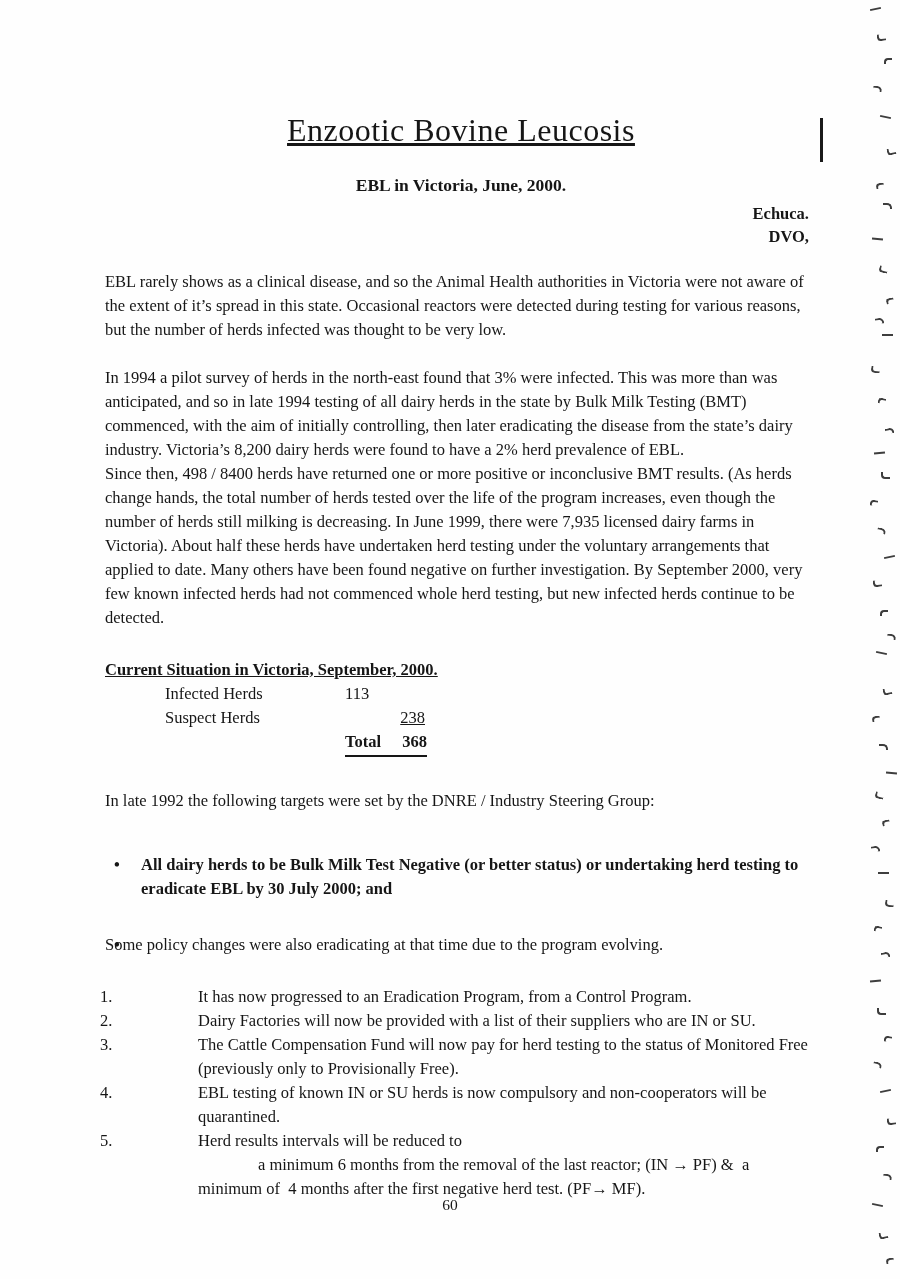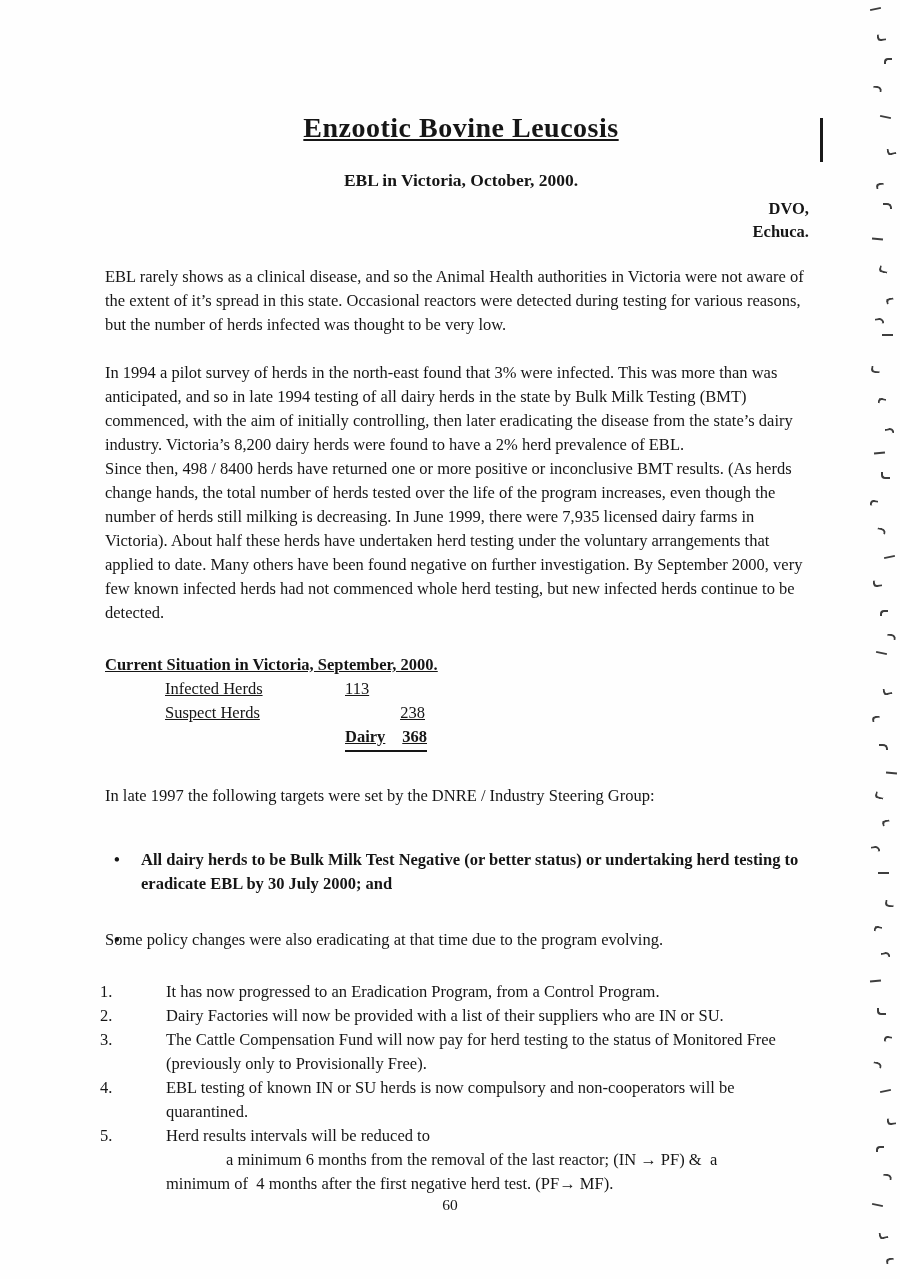--- a/index.html
+++ b/index.html
@@ -14,22 +14,22 @@
     overflow: hidden;
   }
   .content {
     position: absolute;
     left: 105px;
     top: 112px;
     width: 712px;
   }
   .doc-title {
     text-align: center;
-    font-size: 28px;
-    font-weight: bold;
+    font-size: 32px;
+    font-weight: normal;
     text-decoration: underline;
     letter-spacing: 0.5px;
     margin-bottom: 26px;
   }
   .doc-subtitle {
     text-align: center;
     font-size: 17.5px;
     font-weight: bold;
     margin-bottom: 6px;
   }
@@ -51,21 +51,21 @@
   .gap32 { margin-bottom: 32px; margin-top: 12px; }
   .gap40 { margin-bottom: 40px; }
   
   .sit-heading {
     font-size: 16.5px;
     font-weight: bold;
     text-decoration: underline;
     line-height: 24px;
   }
   .sit-rows { margin-left: 60px; font-size: 16.5px; line-height: 24px; }
-  .sit-row { display: flex; text-decoration: underline; }
+  .sit-row { display: flex; }
   .sit-label { width: 180px; }
   .sit-val { width: 80px; }
   .val-left { text-align: left; }
   .val-right { text-align: right; }
   .u { text-decoration: underline; }
   .total-box {
     display: flex;
     justify-content: space-between;
     width: 82px;
     font-weight: bold;
@@ -81,21 +81,21 @@
     line-height: 24px;
   }
   .bullet .bullet-glyph {
     position: absolute;
     left: 9px;
     top: 0;
   }
   
   .num-item { display: flex; font-size: 16.5px; line-height: 24px; }
   .num-col { width: 66px; flex: 0 0 66px; margin-left: -5px; }
-  .num-text { flex: 1; }
+  .num-text { flex: 1; margin-left: 32px; }
   .sub-indent { padding-left: 60px; white-space: pre-wrap; }
   .pre { white-space: pre-wrap; }
   .page-number {
     position: absolute;
     left: 0;
     top: 1196px;
     width: 900px;
     text-align: center;
     font-size: 15.5px;
   }
@@ -119,25 +119,25 @@
 <body>
 
 <div class="page">
 
   <div class="change-bar"></div>
 
   <div class="content">
 
     <h1 class="doc-title">Enzootic Bovine Leucosis</h1>
 
-    <div class="doc-subtitle">EBL in Victoria, October, 2000.</div>
+    <div class="doc-subtitle">EBL in Victoria, June, 2000.</div>
 
     <div class="byline">
+      <div>Echuca.</div>
       <div>DVO,</div>
-      <div>Echuca.</div>
     </div>
 
     <p class="para gap24">EBL rarely shows as a clinical disease, and so the Animal Health authorities in Victoria were not aware of the extent of it’s spread in this state. Occasional reactors were detected during testing for various reasons, but the number of herds infected was thought to be very low.</p>
 
     <p class="para">In 1994 a pilot survey of herds in the north-east found that 3% were infected. This was more than was anticipated, and so in late 1994 testing of all dairy herds in the state by Bulk Milk Testing (BMT) commenced, with the aim of initially controlling, then later eradicating the disease from the state’s dairy industry. Victoria’s 8,200 dairy herds were found to have a 2% herd prevalence of EBL.</p>
     <p class="para gap28">Since then, 498 / 8400 herds have returned one or more positive or inconclusive BMT results. (As herds change hands, the total number of herds tested over the life of the program increases, even though the number of herds still milking is decreasing. In June 1999, there were 7,935 licensed dairy farms in Victoria). About half these herds have undertaken herd testing under the voluntary arrangements that applied to date. Many others have been found negative on further investigation. By September 2000, very few known infected herds had not commenced whole herd testing, but new infected herds continue to be detected.</p>
 
     <div class="gap32">
       <div class="sit-heading">Current Situation in Victoria, September, 2000.</div>
       <div class="sit-rows">
@@ -145,28 +145,28 @@
           <span class="sit-label">Infected Herds</span>
           <span class="sit-val val-left">113</span>
         </div>
         <div class="sit-row">
           <span class="sit-label">Suspect Herds</span>
           <span class="sit-val val-right u">238</span>
         </div>
         <div class="sit-row">
           <span class="sit-label"></span>
           <span class="total-box">
-            <span>Dairy</span>
+            <span>Total</span>
             <span>368</span>
           </span>
         </div>
       </div>
     </div>
 
-    <p class="para gap40">In late 1997 the following targets were set by the DNRE / Industry Steering Group:</p>
+    <p class="para gap40">In late 1992 the following targets were set by the DNRE / Industry Steering Group:</p>
 
     <div class="bullet gap32">
       <span class="bullet-glyph">•</span>
       <span>All dairy herds to be Bulk Milk Test Negative (or better status) or undertaking herd testing to eradicate EBL by 30 July 2000; and</span>
     </div>
 
     <div class="bullet gap32">
       <span class="bullet-glyph">•</span>
     </div>
 

